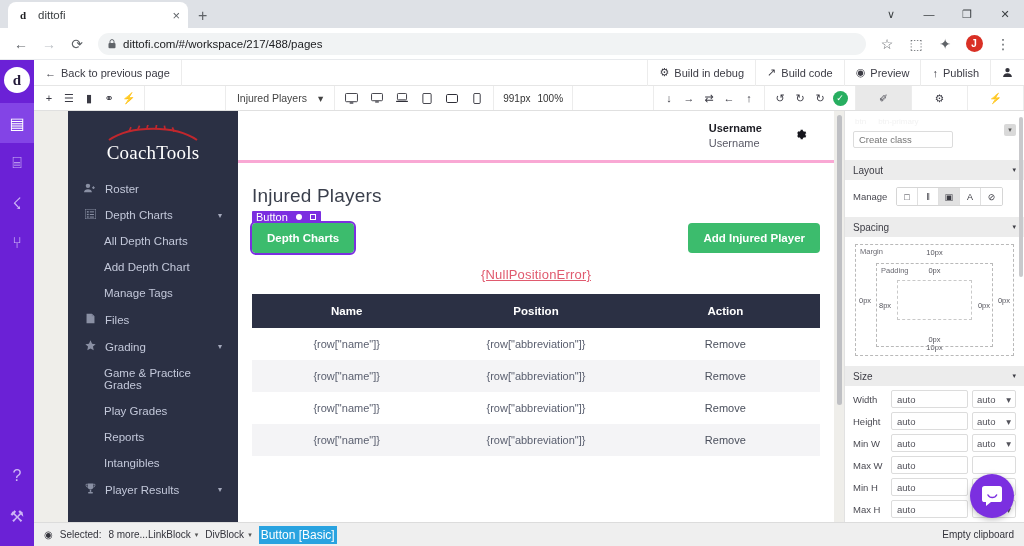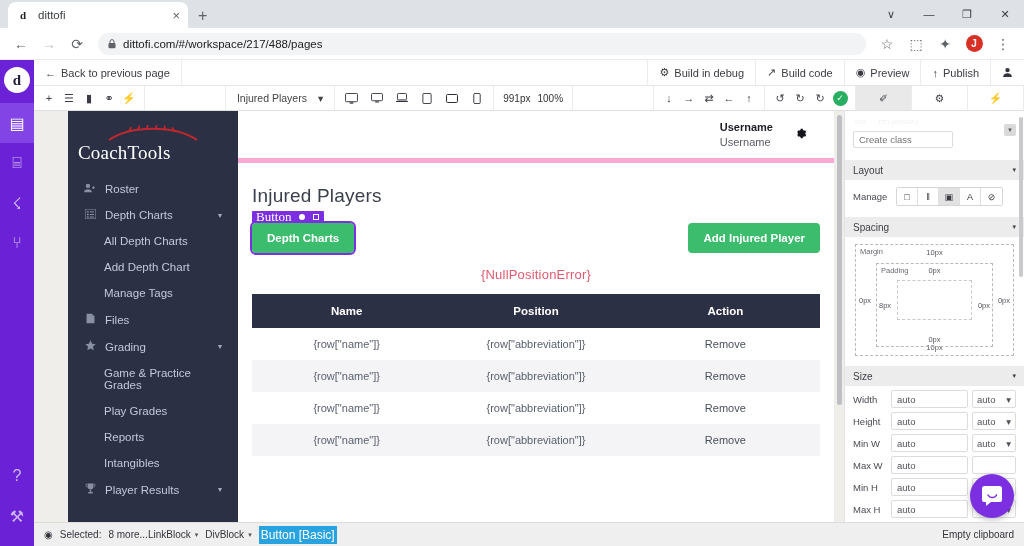--- a/index.html
+++ b/index.html
@@ -146,80 +146,80 @@
     background: #efeeea; overflow: hidden;
   }
   .canvas-page {
     position: absolute; left: 34px; top: 0; right: 10px; bottom: 0;
     background: #ffffff; display: flex;
   }
   .ct-sidebar {
     width: 170px; background: #2b3044; flex-shrink: 0;
     padding-top: 10px; color: #c5cada;
   }
-  .ct-logo-wrap { text-align: left; padding: 4px 10px 12px; }
+  .ct-logo-wrap { text-align: center; padding: 4px 0 12px; }
   .ct-laces { display: block; margin: 0 auto 1px; }
   .ct-logo {
     font-family: "Liberation Serif", serif; font-size: 19px;
     color: #fff; letter-spacing: .2px;
   }
   .ct-nav-item {
     display: flex; align-items: center; gap: 9px;
     padding: 7px 16px; font-size: 11.5px; color: #c3c8da; cursor: pointer;
   }
   .ct-nav-item .ico { width: 12px; font-size: 10px; opacity: .75; text-align: center; }
   .ct-nav-item .lbl { flex: 1; }
   .ct-nav-item .chev { font-size: 8px; opacity: .8; }
   .ct-sub-item {
     padding: 7px 16px 7px 36px; font-size: 11.5px;
     color: #c3c8da; cursor: pointer;
   }
 
   .ct-main { flex: 1; display: flex; flex-direction: column; min-width: 0; }
   .ct-header {
     height: 52px; background: #fff; display: flex; align-items: center;
-    justify-content: flex-end; gap: 20px; padding-right: 26px;
-    border-bottom: 5px solid #f9a8d4;
+    justify-content: flex-end; gap: 31px; padding-right: 26px;
+    border-bottom: 3px solid #f9a8d4;
   }
   .uname-block { text-align: left; line-height: 1.3; }
   .uname-b { font-size: 11px; font-weight: bold; color: #1d1d24; }
   .uname-s { font-size: 11px; color: #5a5a66; }
   .gear { font-size: 15px; color: #15151c; cursor: pointer; }
 
   .ct-content { flex: 1; background: #fff; padding: 22px 14px 0 14px; position: relative; }
   .ct-title {
     font-size: 19px; color: #3a3f4c; font-weight: normal;
     margin: 0 0 16px 0; letter-spacing: .2px;
   }
   .ct-row { display: flex; align-items: flex-start; justify-content: space-between; }
 
   .sel-wrap { position: relative; display: inline-block; }
   .sel-badge {
     position: absolute; left: 0; top: -12px; height: 12px;
-    background: #7b2fe0; color: #fff; font-size: 13px;
+    background: #7b2fe0; color: #fff; font-size: 11px;
     display: flex; align-items: center; gap: 8px;
-    padding: 0 5px 0 4px; border-radius: 1px 1px 0 0; white-space: nowrap; font-family: Liberation Serif, serif;
+    padding: 0 5px 0 4px; border-radius: 1px 1px 0 0; white-space: nowrap;
   }
   .sel-badge .dot {
     width: 6px; height: 6px; border-radius: 50%; background: #fff;
     display: inline-block;
   }
   .sel-badge .sq {
     width: 6px; height: 6px; border: 1px solid #fff; display: inline-block;
   }
   .btn-green {
     background: #3cbc6d; color: #fff; border: none; border-radius: 4px;
     padding: 9px 15px; font-size: 11.5px; font-weight: bold; cursor: pointer;
     font-family: "Liberation Sans", sans-serif;
   }
   .sel-outline { outline: 2px solid #7b2fe0; outline-offset: 0px; }
 
   .err-msg {
     text-align: center; color: #e05a6e; font-size: 13px;
-    margin: 14px 0 12px 0; letter-spacing: .2px;
+    margin: 14px 0 12px 0; letter-spacing: .2px; text-decoration: underline;
   }
 
   .tbl { width: 100%; border-collapse: collapse; table-layout: fixed; }
   .tbl th {
     background: #2b3044; color: #fff; font-size: 11.5px; font-weight: bold;
     padding: 11px 4px; text-align: center;
   }
   .tbl td {
     font-size: 11px; color: #5b6070; padding: 10px 4px;
     text-align: center; background: #fff;

